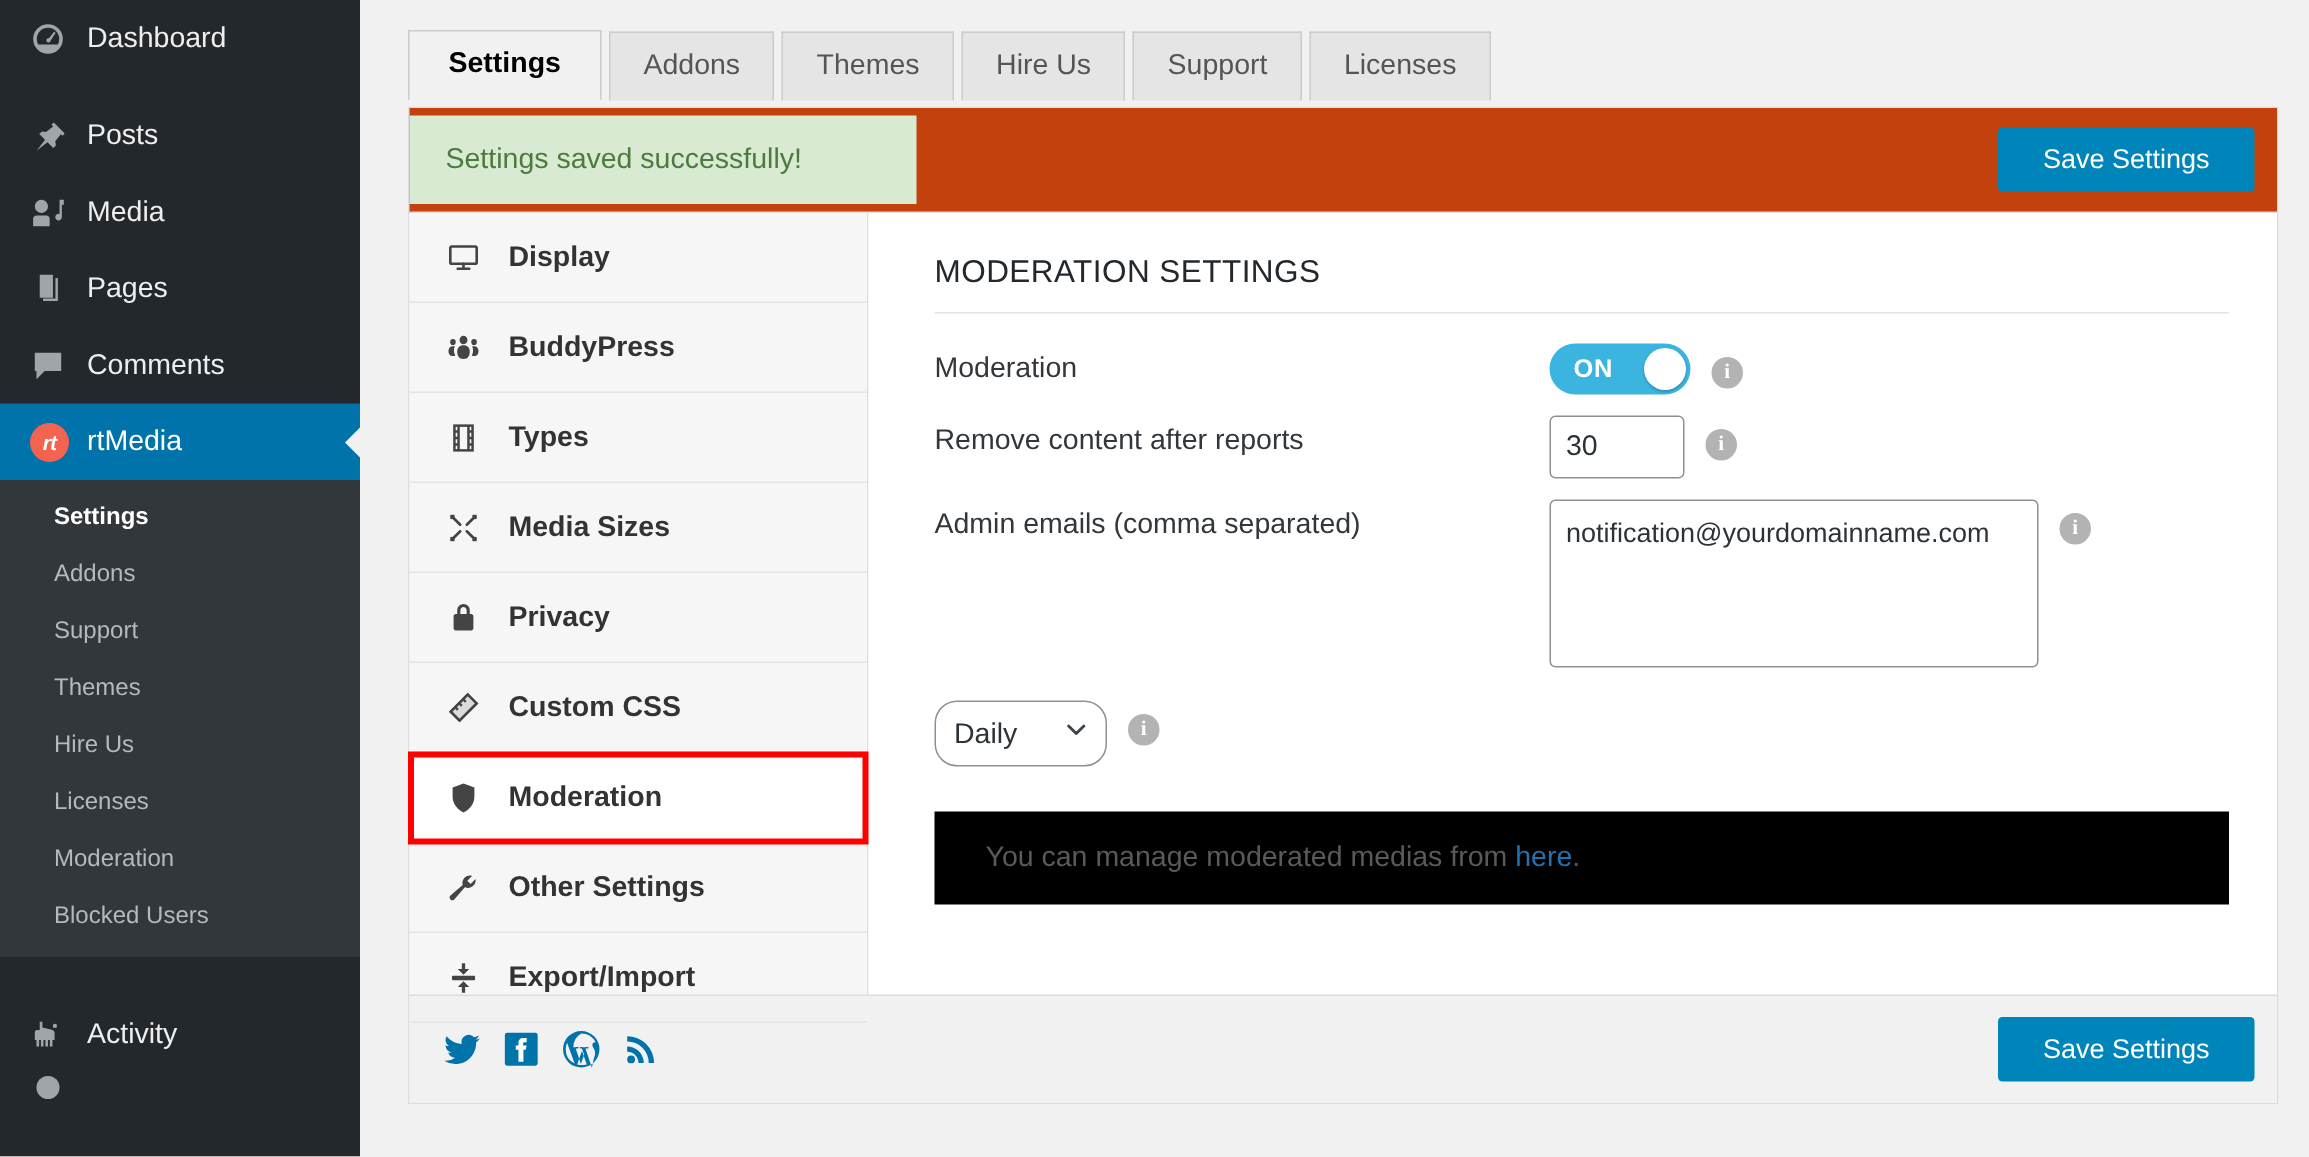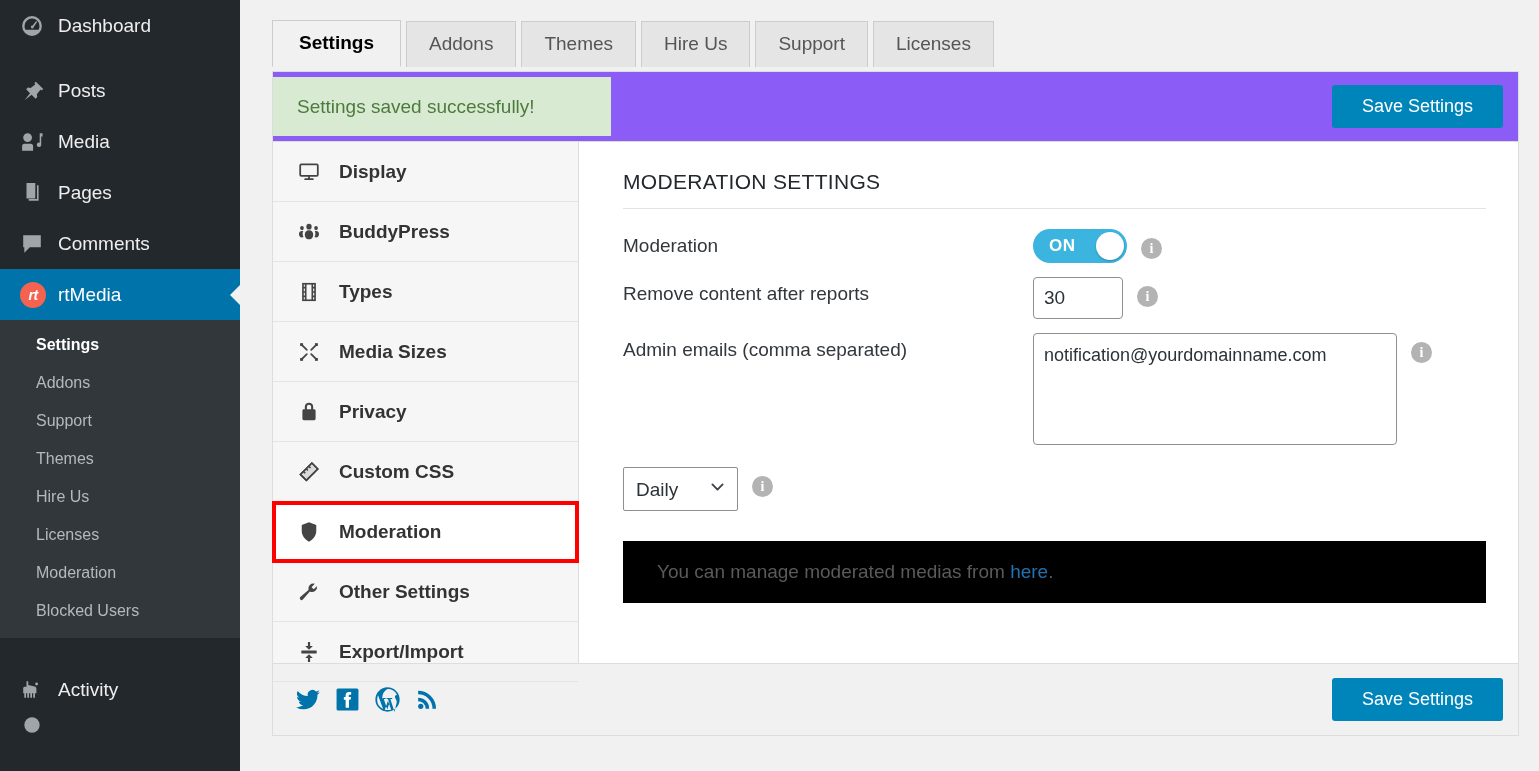--- a/index.html
+++ b/index.html
@@ -79,21 +79,21 @@
 
   
   .panel {
     background: #fff; border: 1px solid #ddd;
     margin-top: 5px;
     height: 665px;
     display: flex; flex-direction: column;
   }
   .panel-head {
     display: flex; align-items: stretch;
-    background: #8b5cf6; min-height: 70px;
+    background: #c2410c; min-height: 70px;
     border-bottom: 1px solid #ddd;
   }
   .notice-ok {
     background: #d9ead3; color: #4d7a3e;
     display: flex; align-items: center;
     padding: 0 24px; font-size: 19px;
     width: 338px; margin: 5px 0;
   }
   .head-spacer { flex: 1; }
   .head-btn-wrap { display: flex; align-items: center; padding-right: 15px; }
@@ -154,30 +154,30 @@
     width: 28px; height: 28px; border-radius: 50%;
     background: #fff; box-shadow: 0 1px 2px rgba(0,0,0,.25);
   }
 
   .num-input {
     width: 90px; height: 42px; font-size: 19px;
     padding: 0 10px; border: 1px solid #8c8f94; border-radius: 4px;
     font-family: inherit; color: #2c3338; background: #fff;
   }
   .ta-emails {
-    width: 364px; height: 112px; resize: none;
+    width: 326px; height: 112px; resize: none;
     font-size: 18px; line-height: 1.45; padding: 8px 10px;
     border: 1px solid #8c8f94; border-radius: 4px;
     font-family: inherit; color: #2c3338; background: #fff;
     overflow: hidden;
   }
   .sel-wrap { position: relative; display: inline-block; }
   .sel-freq {
     width: 115px; height: 44px; font-size: 19px;
-    padding: 0 34px 0 12px; border: 1px solid #8c8f94; border-radius: 2px;
+    padding: 0 34px 0 12px; border: 1px solid #8c8f94; border-radius: 15px;
     font-family: inherit; color: #2c3338; background: #fff;
     -webkit-appearance: none; appearance: none; cursor: pointer;
   }
   .sel-arrow {
     position: absolute; right: 12px; top: 50%; transform: translateY(-50%);
     pointer-events: none; color: #3c434a;
   }
   .info-i {
     width: 21px; height: 21px; min-width: 21px; border-radius: 50%;
     background: #b3b3b3; color: #fff; font-size: 14px; font-weight: 700;

